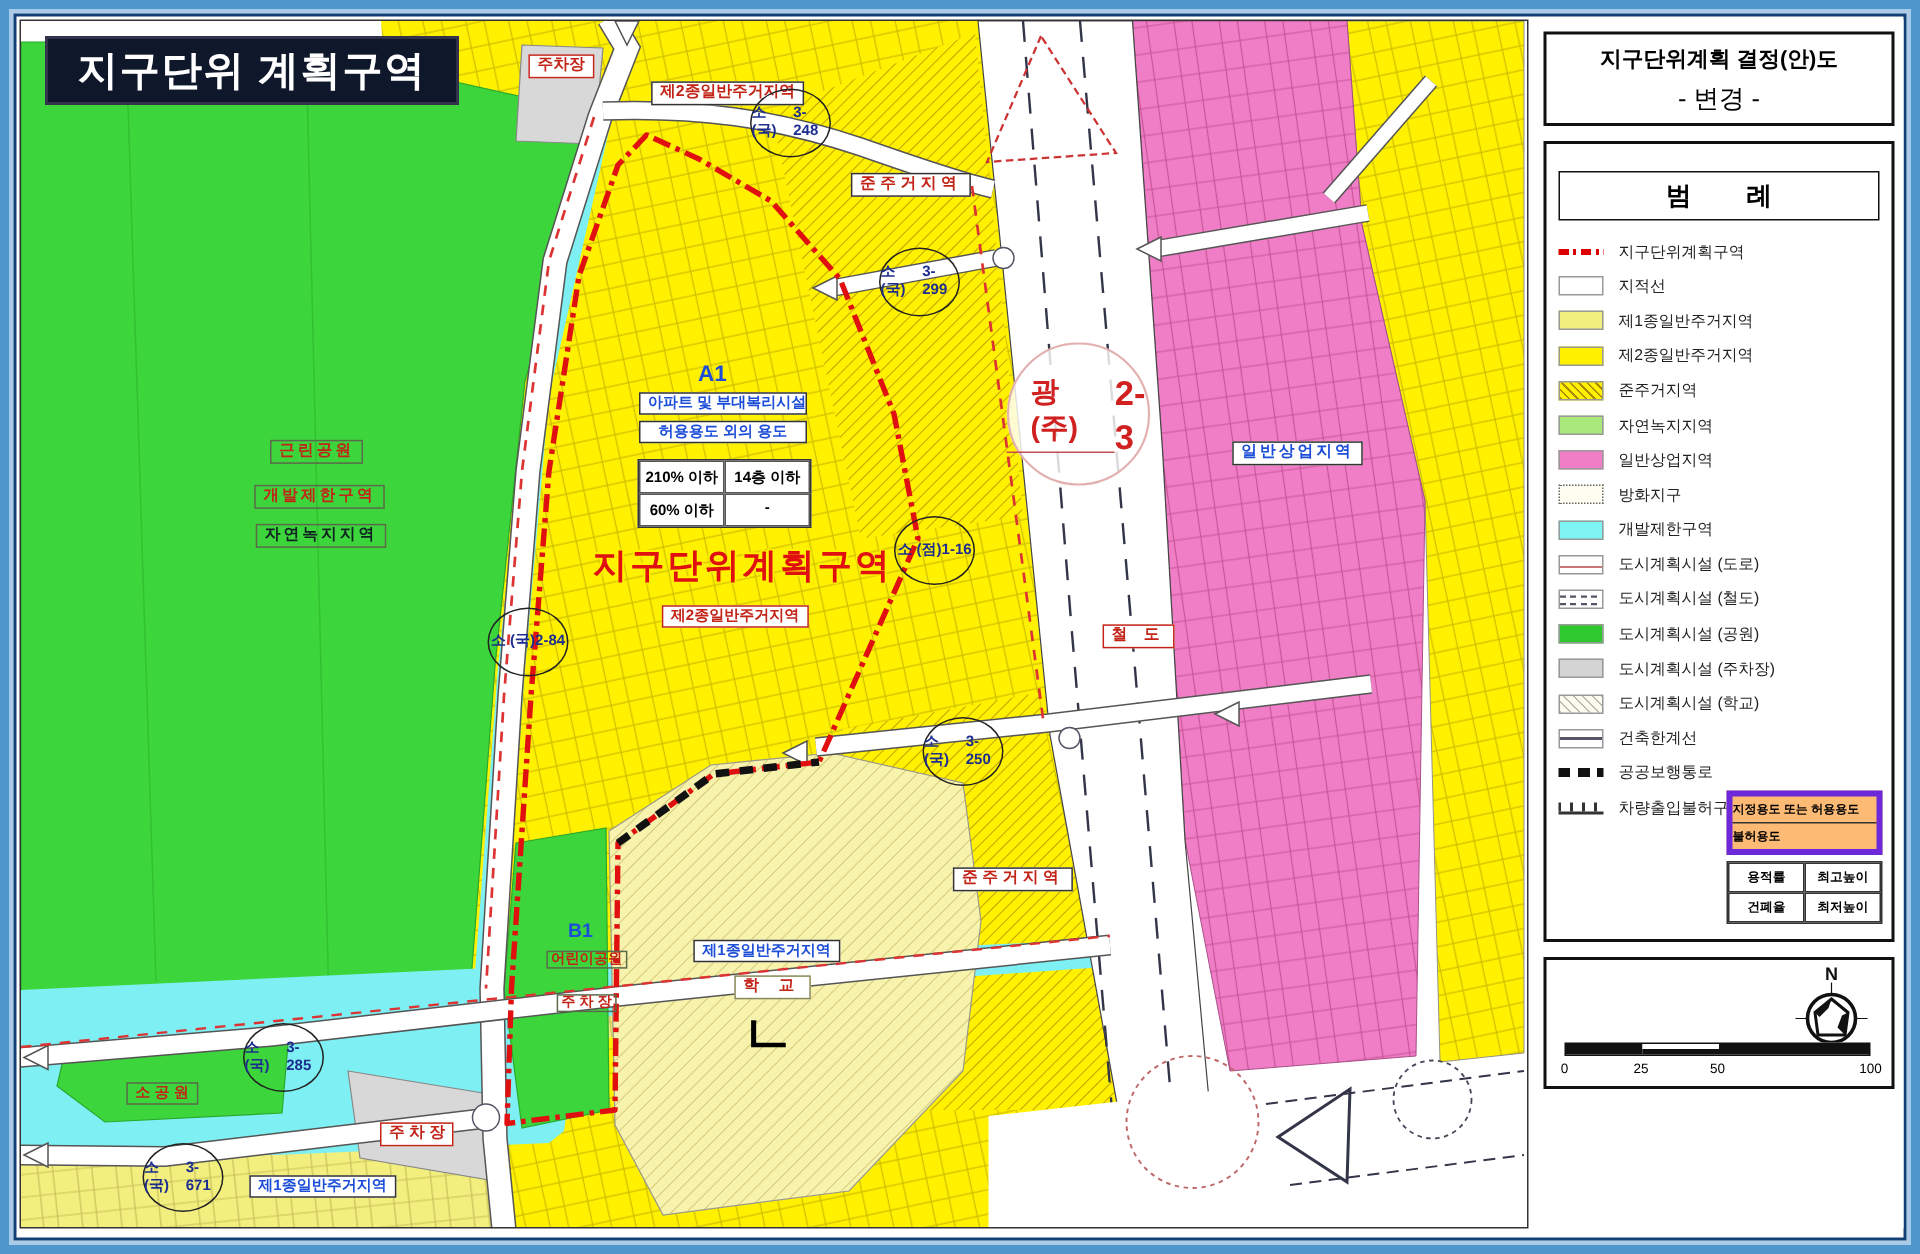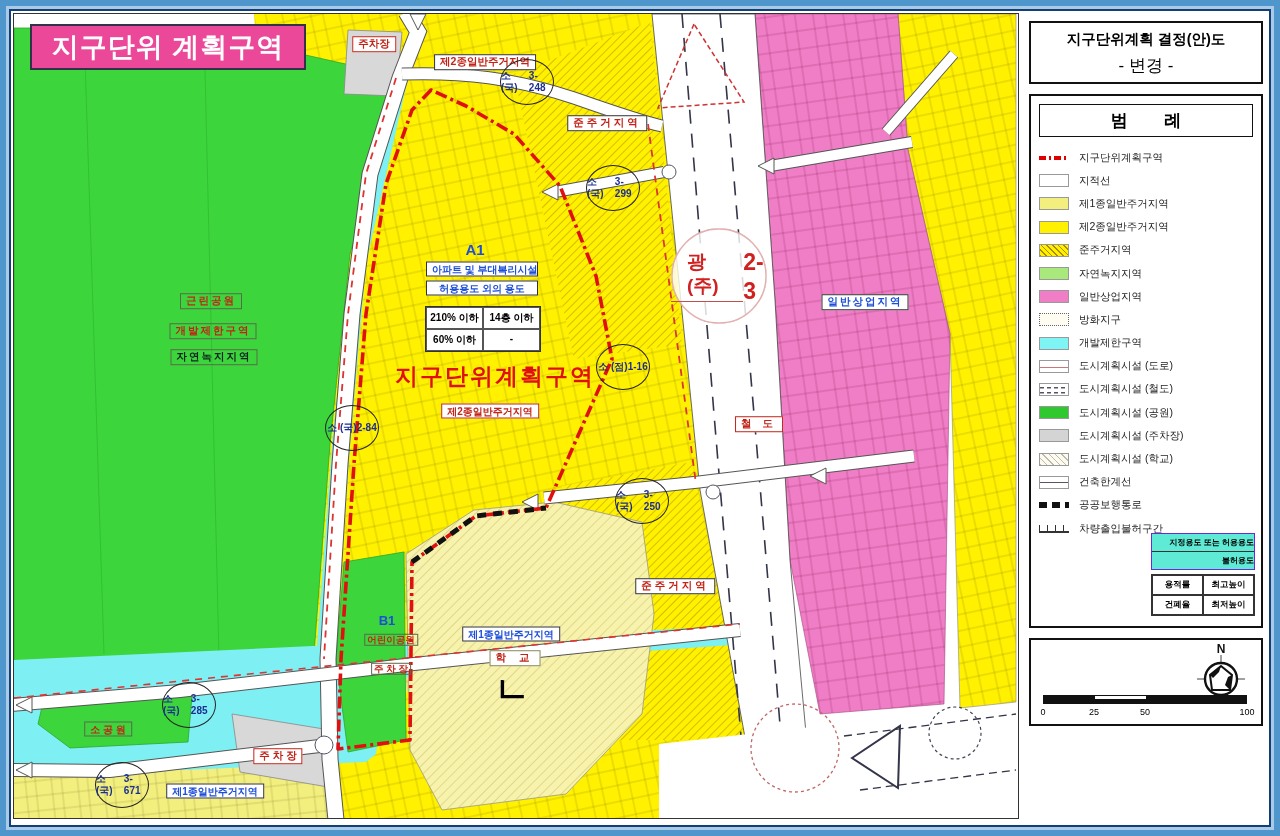--- a/index.html
+++ b/index.html
@@ -5,21 +5,21 @@
   * { margin:0; padding:0; box-sizing:border-box; }
   body { font-family:"Liberation Sans", sans-serif; }
   .screen { position:relative; width:1280px; height:836px; background:#4E96CC; overflow:hidden; }
   .board { position:absolute; left:9px; top:9px; width:1262px; height:818px; background:#fff;
            border:2px solid #123F75; box-shadow:0 0 0 3px #A9CBE8; }
 
   
   .map-area { position:absolute; left:2px; top:2px; width:1006px; height:806px; border:1px solid #333; overflow:hidden; background:#fff; }
   .map-area svg { position:absolute; left:0; top:0; }
 
-  .map-title { position:absolute; left:16px; top:10px; width:276px; height:46px; background:#ec4899;
+  .map-title { position:absolute; left:16px; top:10px; width:276px; height:46px; background:#0f172a;
                border:2px solid #32324a; color:#fff; font-size:27px; font-weight:bold; letter-spacing:1px;
                display:flex; align-items:center; justify-content:center; }
 
   .ml { position:absolute; transform:translate(-50%,-50%); white-space:nowrap; font-weight:bold;
         font-size:10.5px; color:#1d4ed8; line-height:1.1; }
   .box  { background:#fff; border:1px solid #333; padding:1px 5px; }
   .rtxt { color:#C22418; }
   .rbor { border-color:#C22418; }
   .gbox { background:transparent; border:1px solid #5a6a4a; padding:1px 5px; }
   .big-district { font-size:23px; color:#E01010; letter-spacing:2px;
@@ -41,21 +41,21 @@
   
   .side { position:absolute; left:1012px; top:2px; width:246px; height:806px; background:#fff; }
   .t-box { margin:6px 6px 0; border:2px solid #111; padding:6px 2px; text-align:center; }
   .t1 { font-size:12.5px; font-weight:bold; }
   .t2 { font-size:17px; font-weight:bold; letter-spacing:1.5px; margin-top:2px; }
   .t3 { font-size:17px; font-weight:bold; letter-spacing:4px; margin-top:1px; }
   .s-box { margin:8px 6px 0; border:2px solid #111; padding:7px 2px 5px; text-align:center; }
   .s1 { font-size:14.5px; font-weight:bold; }
   .s2 { font-size:17px; margin-top:5px; }
 
-  .legend { margin:10px 6px 0; border:2px solid #111; height:534px; position:relative; padding:8px 8px; }
+  .legend { margin:10px 6px 0; border:2px solid #111; height:534px; position:relative; padding:18px 8px; }
   .lg-head { border:1.5px solid #111; text-align:center; font-size:17px; font-weight:bold;
              letter-spacing:16px; text-indent:16px; padding:4px 0; }
   .lg-items { margin-top:9px; }
   .lg-row { display:flex; align-items:center; height:23.2px; }
   .lg-label { font-size:10.5px; color:#222; margin-left:10px; }
   .sw { width:30px; height:13px; border:1px solid #999; background:#fff; flex:0 0 auto; }
   .sw-dashdot { height:4px; border:none;
       background:repeating-linear-gradient(90deg,#D00 0 7px,transparent 7px 10px,#D00 10px 12px,transparent 12px 15px); }
   .sw-f1 { background:#F2EF7E; } .sw-f2 { background:#FFF100; }
   .sw-hy { background:#FFF100 repeating-linear-gradient(45deg,rgba(160,120,0,.85) 0 1px,transparent 1px 4px); }
@@ -67,22 +67,22 @@
   .sw-rail { background-image:repeating-linear-gradient(90deg,#556 0 4px,transparent 4px 7px),
                               repeating-linear-gradient(90deg,#556 0 4px,transparent 4px 7px);
              background-size:100% 1.5px; background-position:0 3px,0 8px; background-repeat:no-repeat; }
   .sw-park { background:#2FC82F; } .sw-gray { background:#D4D4D4; }
   .sw-school { background:#FDFBEE repeating-linear-gradient(45deg,rgba(120,120,120,.5) 0 1px,transparent 1px 4.5px); }
   .sw-limit { background:#fff linear-gradient(transparent 42%, #556 42%, #556 56%, transparent 56%); }
   .sw-pdash { height:6px; border:none; background:repeating-linear-gradient(90deg,#111 0 8px,transparent 8px 13px); }
   .sw-tick { height:8px; border:none; border-bottom:2px solid #333;
              background:repeating-linear-gradient(90deg,#333 0 1.5px,transparent 1.5px 8px); }
 
-  .use-tbl { position:absolute; right:6px; bottom:56px; width:104px; border:1px solid #6d28d9;
-             font-size:8px; font-weight:bold; text-align:right; background:#5eead4; }
+  .use-tbl { position:absolute; right:6px; bottom:56px; width:104px; border:4px solid #6d28d9;
+             font-size:8px; font-weight:bold; text-align:left; background:#fdba74; }
   .use-tbl div { padding:3px 0; }
   .use-tbl div + div { border-top:1px solid #333; }
   .ratio-tbl { position:absolute; right:6px; bottom:10px; width:104px; border:1px solid #333;
                display:grid; grid-template-columns:1fr 1fr; font-size:8.5px; font-weight:bold;
                text-align:center; background:#fff; }
   .ratio-tbl span { border:0.5px solid #333; padding:3px 0; }
 
   .n-box { margin:10px 6px 0; border:2px solid #111; height:88px; position:relative; }
   .compass { position:absolute; right:14px; top:1px; }
   .scalebar { position:absolute; left:12px; bottom:20px; width:204px; height:9px; border:1px solid #111; background:#fff; }

